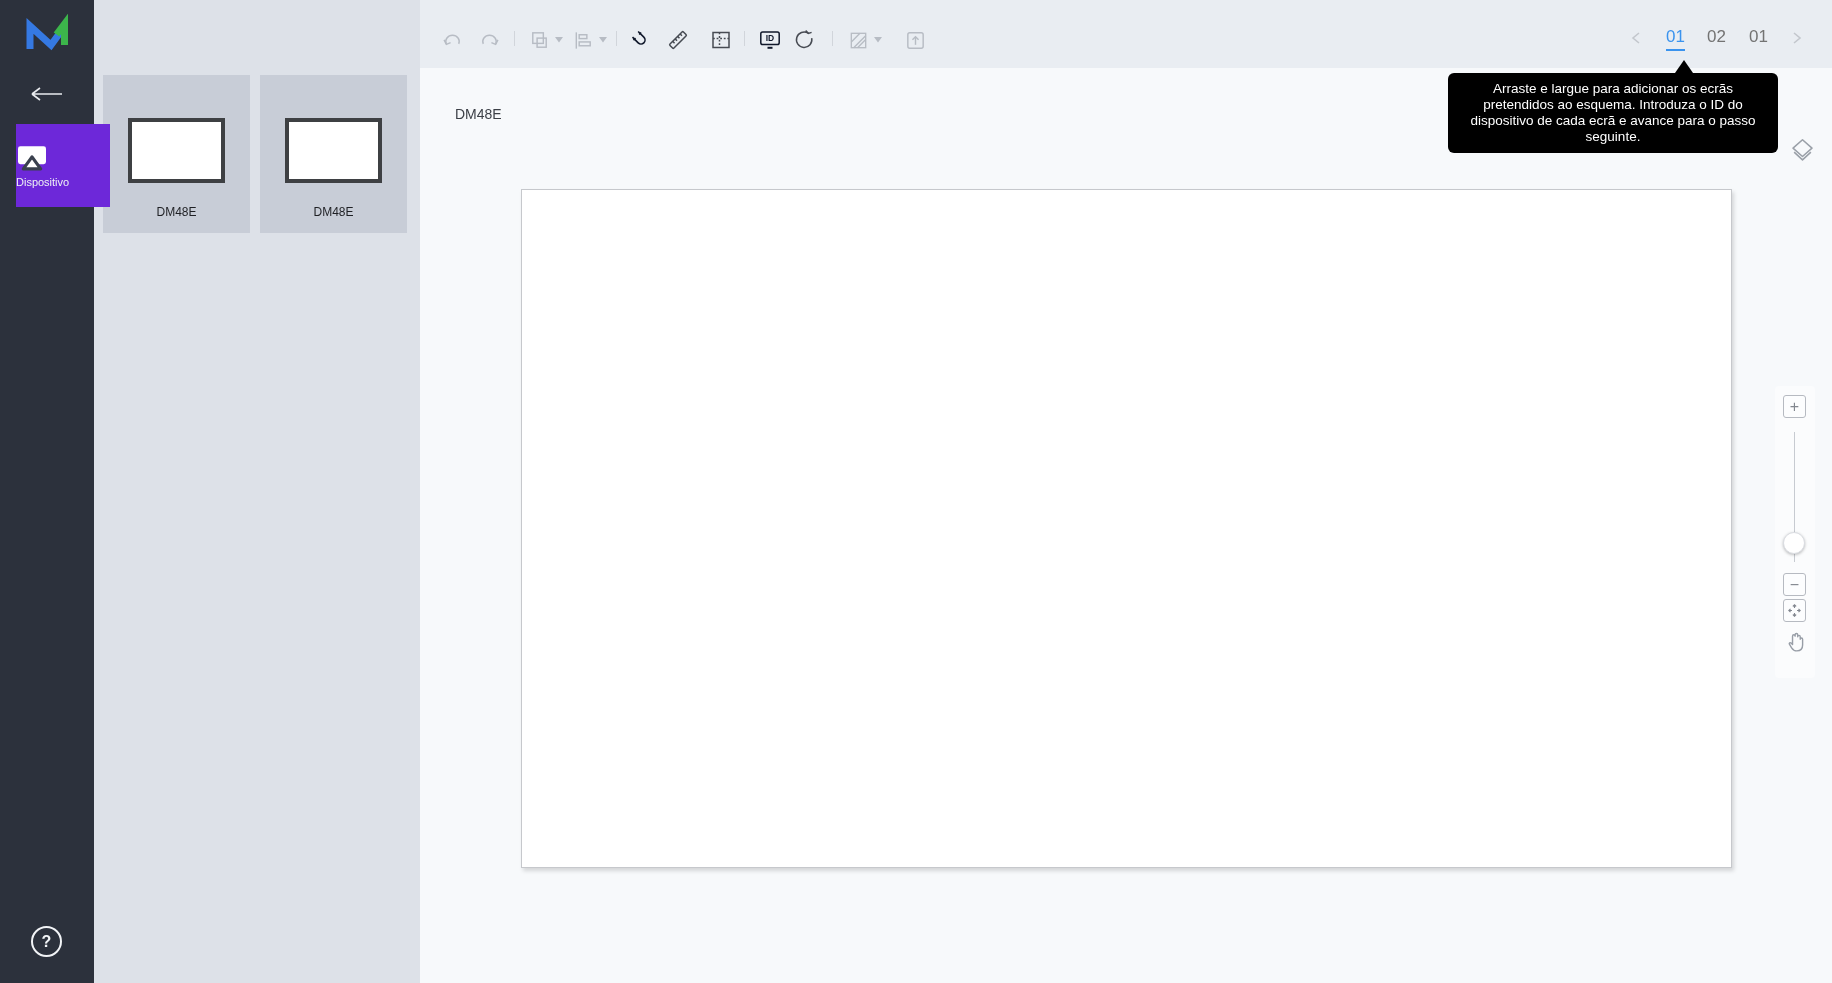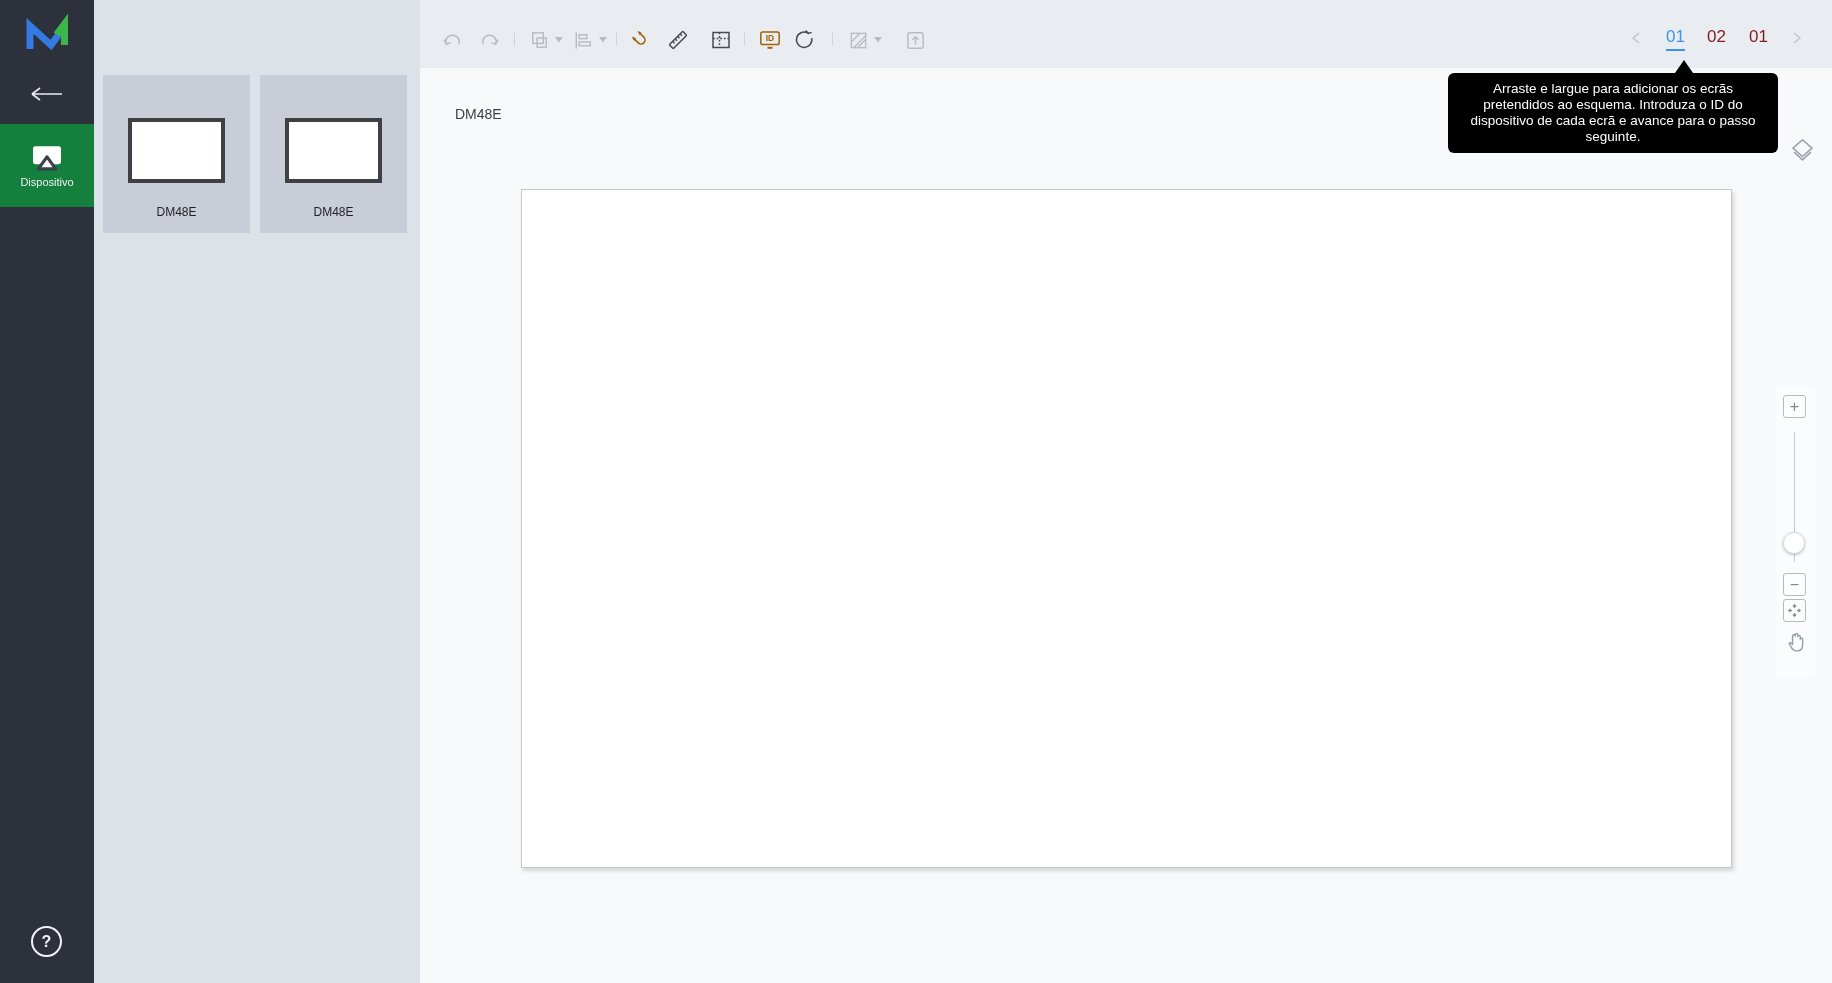--- a/index.html
+++ b/index.html
@@ -7,49 +7,49 @@
     width:1832px;height:983px;position:relative;overflow:hidden;
     background:#f7f9fb;font-family:"Liberation Sans",sans-serif;
     -webkit-font-smoothing:antialiased;
   }
   .abs{position:absolute;}
 
   
   #sidebar{left:0;top:0;width:94px;height:983px;background:#2c313c;z-index:30;}
   #logo{left:23px;top:14px;}
   #back-btn{left:29px;top:86px;cursor:pointer;}
-  #nav-dispositivo{left:0;top:124px;width:94px;height:83px;background:#15803d;cursor:pointer;
-    display:flex;flex-direction:column;align-items:center;justify-content:center;gap:5px;}
+  #nav-dispositivo{left:16px;top:124px;width:94px;height:83px;background:#6d28d9;cursor:pointer;
+    display:flex;flex-direction:column;align-items:flex-start;justify-content:center;gap:5px;}
   #nav-dispositivo .lbl{color:#eef1f5;font-size:11px;}
   #help-btn{left:31px;top:926px;width:31px;height:31px;border:2px solid #f2f4f7;border-radius:50%;
     color:#f2f4f7;display:flex;align-items:center;justify-content:center;
     font-size:16px;font-weight:bold;cursor:pointer;box-sizing:border-box;}
 
   
   #thumb-panel{left:94px;top:0;width:326px;height:983px;background:#dde1e8;z-index:20;}
   .thumb-card{position:absolute;top:75px;width:147px;height:158px;background:#c8cdd7;cursor:grab;}
   .thumb-card .screen{position:absolute;left:25px;top:43px;width:89px;height:57px;
     background:#ffffff;border:4px solid #3e4043;}
   .thumb-card .tlabel{position:absolute;left:0;right:0;top:130px;text-align:center;
     font-size:12px;color:#1f2024;}
 
   
   #header{left:420px;top:0;width:1412px;height:68px;background:#e9edf2;}
 
   .tb{position:absolute;top:28px;width:24px;height:24px;display:flex;align-items:center;
     justify-content:center;cursor:pointer;}
   .tb svg{display:block;}
   .dark{color:#474b53;}
-  .blue{color:#a16207;}
+  .blue{color:#0f172a;}
   .dis{color:#b7bcc4;cursor:default;}
   .caret{position:absolute;top:37px;width:8px;height:6px;color:#b7bcc4;cursor:pointer;}
   .tsep{position:absolute;top:31px;width:1px;height:15px;background:#d1d5db;}
 
   
-  .pag-num{position:absolute;top:27px;font-size:17px;color:#7f1d1d;cursor:pointer;}
+  .pag-num{position:absolute;top:27px;font-size:17px;color:#737373;cursor:pointer;}
   .pag-active{color:#3a93ee;border-bottom:2px solid #3a93ee;padding-bottom:2px;}
   .pag-chev{position:absolute;top:31px;color:#c3c7cd;cursor:pointer;}
 
   
   #canvas-label{left:455px;top:106px;font-size:14px;color:#3b3f46;}
   #design-canvas{left:521px;top:189px;width:1211px;height:679px;background:#ffffff;
     border:1px solid #c6c8cc;box-shadow:2px 3px 4px rgba(0,0,0,0.14);box-sizing:border-box;}
 
   
   #tooltip{left:1448px;top:73px;width:330px;background:#000000;color:#ffffff;

